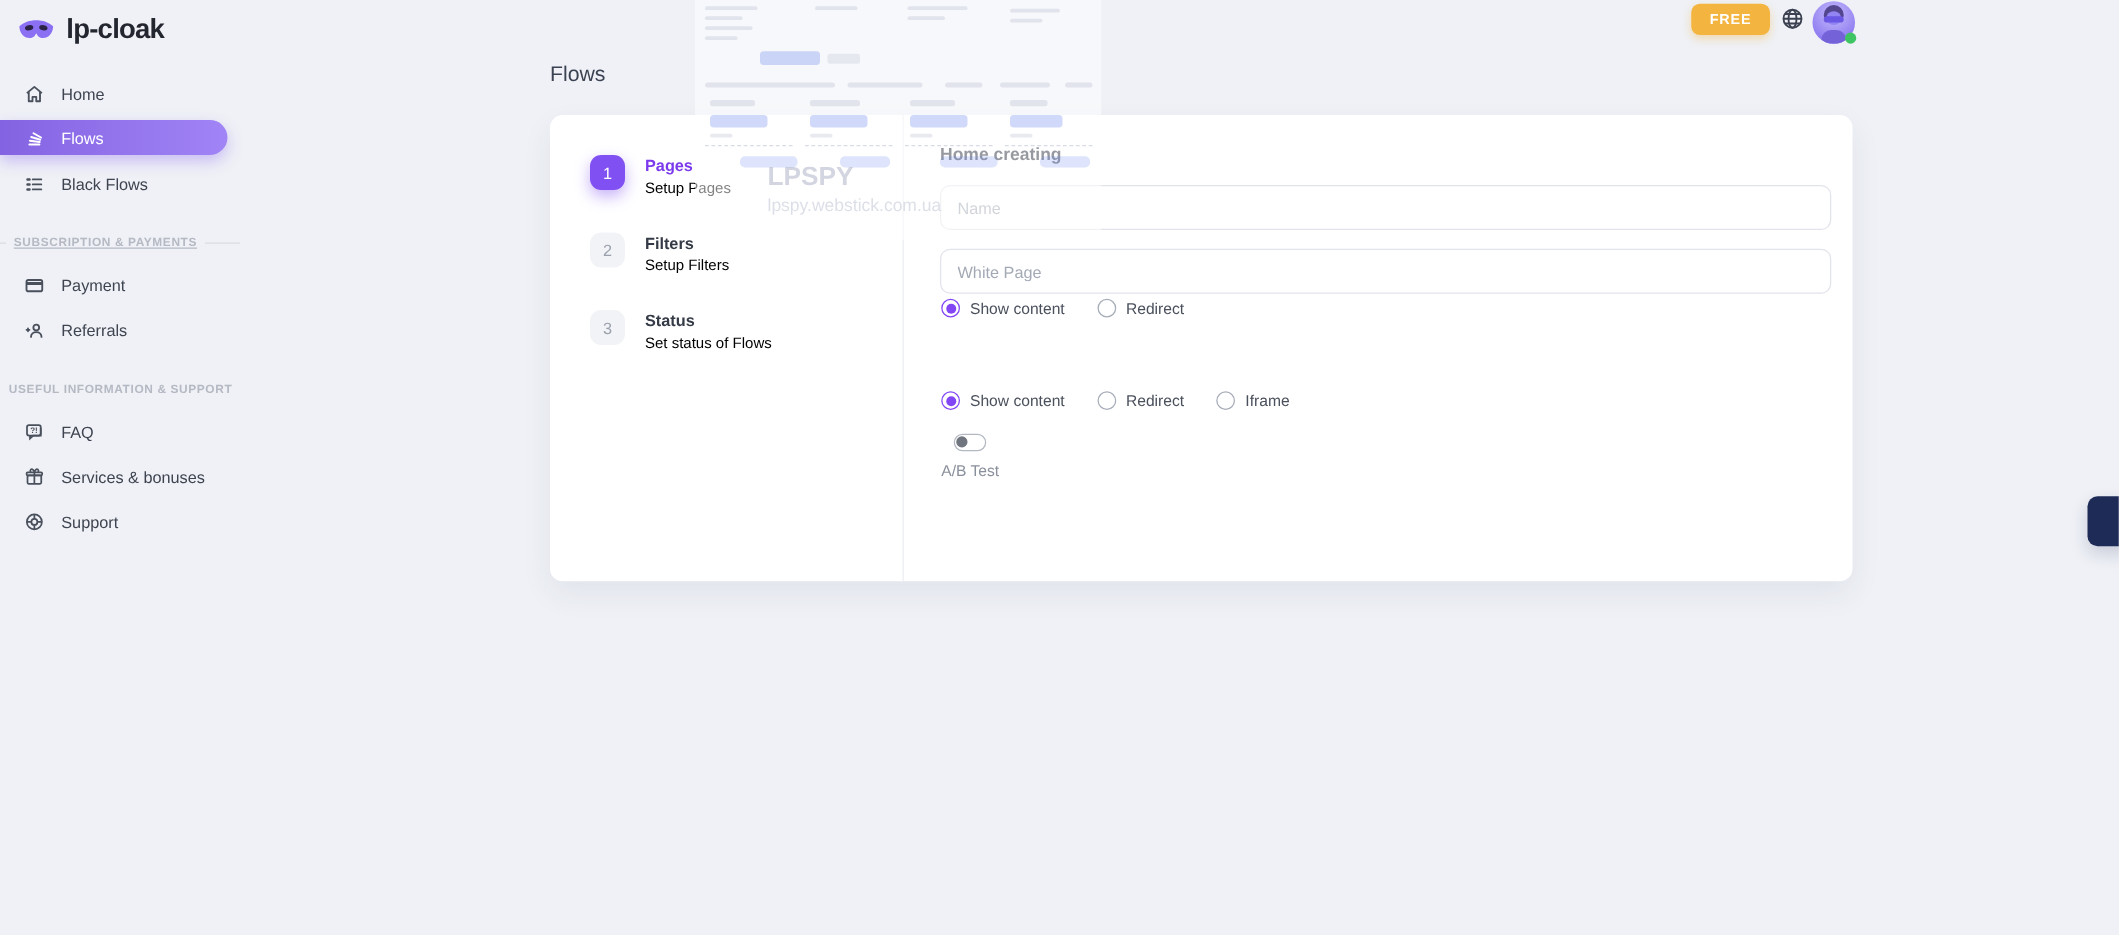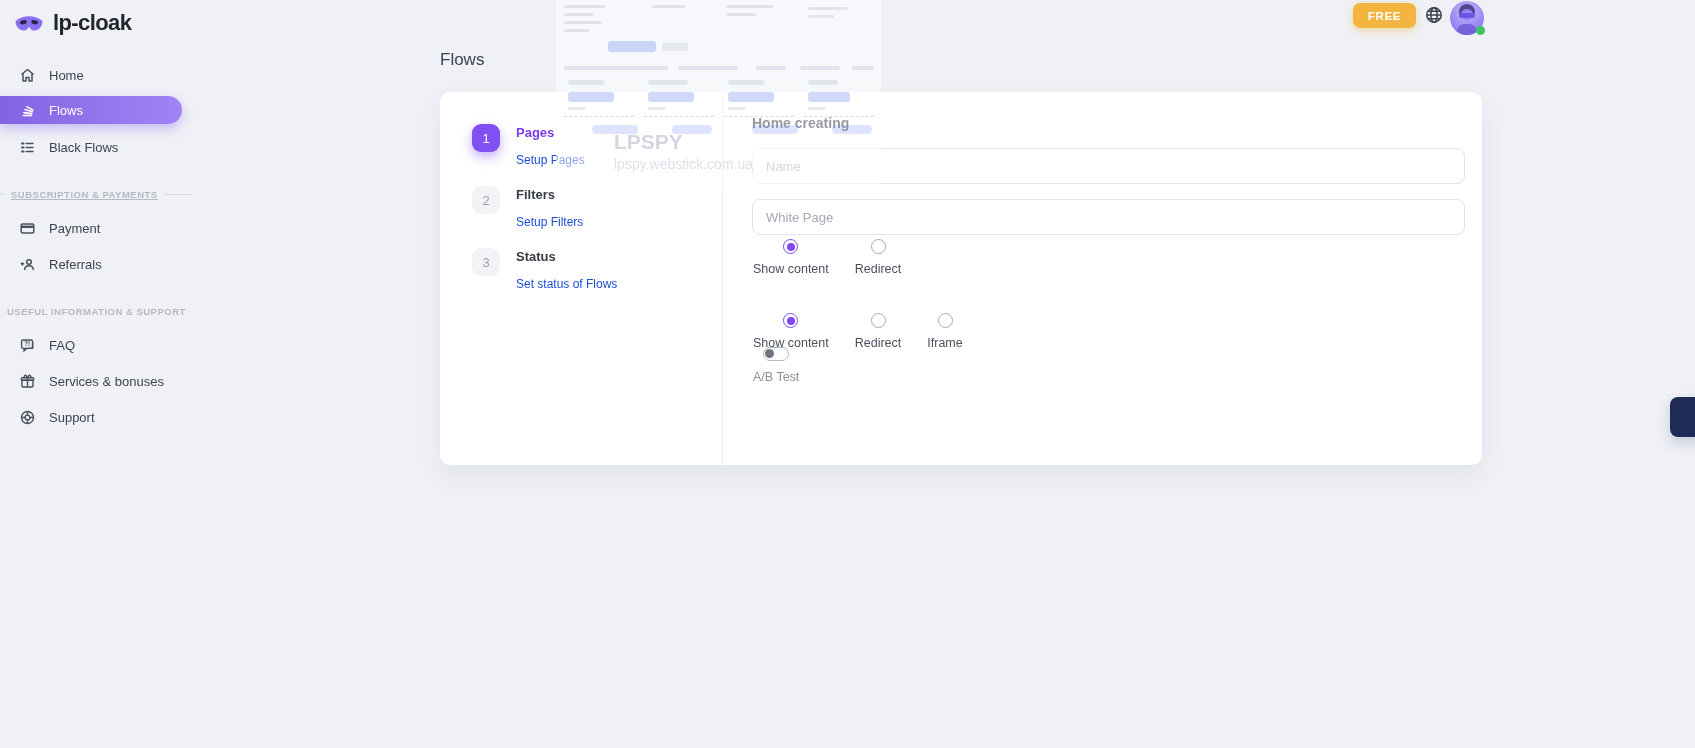--- a/index.html
+++ b/index.html
@@ -68,35 +68,35 @@
   .step { position:absolute; left:32px; display:flex; gap:16px; cursor:pointer; }
   .step-1 { top:32px; } .step-2 { top:94px; } .step-3 { top:156px; }
   .step-badge {
     width:28px; height:28px; border-radius:9px; flex:0 0 auto;
     display:flex; align-items:center; justify-content:center; font-size:13px;
     background:#f2f3f6; color:#9aa0ac;
   }
   .step.active .step-badge { background:#8050f2; color:#fff; box-shadow:0 5px 12px rgba(128,80,242,.45); }
   .step-title { font-size:13px; font-weight:bold; color:#343a46; margin-top:1px; }
   .step.active .step-title { color:#7c3aed; }
-  .step-sub { font-size:12px; color:#1d4ed8; margin-top:13px; }
+  .step-sub { font-size:12px; color:#000000; margin-top:3px; }
 
   
   .form { position:absolute; left:312px; top:0; width:715px; height:100%; }
   .form-title { position:absolute; left:0; top:23px; font-size:14px; font-weight:bold; color:#2e3340; }
   .txt-input {
     position:absolute; left:0; width:713px; height:36px;
     border:1px solid #e2e4eb; border-radius:8px; background:#fff;
     font-size:13px; color:#3c424e; padding:0 13px; font-family:inherit; outline:none;
   }
   .txt-input::placeholder { color:#a3a9b5; }
   .in-name { top:56px; } .in-white { top:107px; } .in-offer { top:181px; }
   .radio-row { position:absolute; left:1px; display:flex; align-items:center; gap:26px; }
   .row-wp { top:147px; } .row-op { top:221px; }
-  .radio-opt { display:flex; align-items:center; gap:8px; cursor:pointer; font-size:12.5px; color:#4a505c;flex-direction:column; }
+  .radio-opt { display:flex; align-items:center; gap:8px; cursor:pointer; font-size:12.5px; color:#4a505c; }
   .radio { width:15px; height:15px; border-radius:50%; border:1.5px solid #a6acb8; background:#fff; position:relative; flex:0 0 auto; }
   .radio.checked { border-color:#8246f5; }
   .radio.checked::after { content:""; position:absolute; inset:2.5px; border-radius:50%; background:#8246f5; }
   .toggle-row { position:absolute; left:1px; top:255px; display:flex; align-items:center; gap:9px; cursor:pointer;flex-direction:column; }
   .toggle { width:26px; height:14px; border:1.5px solid #b3b8c3; border-radius:8px; background:#fff; position:relative; flex:0 0 auto; }
   .toggle-knob { position:absolute; left:1px; top:1px; width:9px; height:9px; border-radius:50%; background:#70757f; }
   .toggle-label { font-size:12.5px; color:#8a909c; }
   .next-btn {
     position:absolute; left:918px; top:305px; width:110px; height:40px;
     background:#1e2b57; color:#fff; border:none; border-radius:8px;

